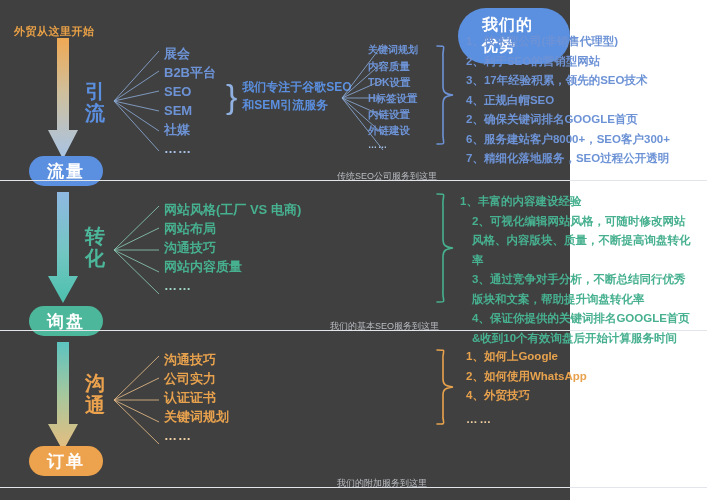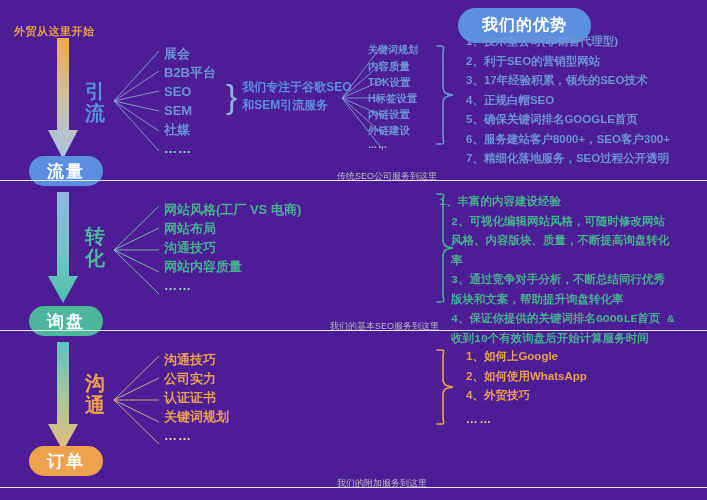--- a/index.html
+++ b/index.html
@@ -2,21 +2,21 @@
 <html><head>
 <meta charset="utf-8">
 <style>
   * { margin:0; padding:0; box-sizing:border-box; }
   html, body {
     width:707px; height:500px;
     background:#ffffff;
     font-family:"Liberation Sans","DejaVu Sans",sans-serif;
     overflow:hidden;
   }
-  #canvas { position:relative; width:707px; height:500px; background:#4c1d95; }
+  #canvas { position:relative; width:570px; height:500px; background:#404040; }
 
   
   .start-label {
     position:absolute; left:14px; top:24px;
     font-size:11px; font-weight:bold; color:#e8a martial;
     color:#e8a046; letter-spacing:.5px; white-space:nowrap;
   }
 
   
   .pill {
@@ -221,21 +221,21 @@
     <svg width="22" height="102" viewBox="0 0 22 102">
       <path d="M3 2 C14 2, 8 2, 9 14 L9 42 C9 49, 12 50, 19 51 C12 52, 9 53, 9 60 L9 88 C8 100, 14 100, 3 100" fill="none" stroke="#6d93d6" stroke-width="1.6" stroke-linecap="round"></path>
     </svg>
   </div>
 
   <div class="adv-list" style="left:466px; top:32px;">
     <div class="adv adv-blue">1、技术型公司(非销售代理型)</div>
     <div class="adv adv-blue">2、利于SEO的营销型网站</div>
     <div class="adv adv-blue">3、17年经验积累，领先的SEO技术</div>
     <div class="adv adv-blue">4、正规白帽SEO</div>
-    <div class="adv adv-blue">5、确保关键词排名GOOGLE首页</div>
+    <div class="adv adv-blue">2、确保关键词排名GOOGLE首页</div>
     <div class="adv adv-blue">6、服务建站客户8000+，SEO客户300+</div>
     <div class="adv adv-blue">7、精细化落地服务，SEO过程公开透明</div>
   </div>
 
   <div class="divider" style="top:180px;"></div>
   <div class="divider-cap" style="left:337px; top:170px;">传统SEO公司服务到这里</div>
 
   <div class="fan" style="left:112px; top:203px;">
     <svg width="48" height="94" viewBox="0 0 48 94">
       <g stroke="#8ecfbb" stroke-width="0.8" fill="none">
@@ -255,21 +255,21 @@
     <div class="item green-text">网站内容质量</div>
     <div class="dots dots-green">……</div>
   </div>
 
   <div class="rbrace" style="left:434px; top:192px;">
     <svg width="22" height="112" viewBox="0 0 22 112">
       <path d="M3 2 C14 2, 8 2, 9 14 L9 47 C9 54, 12 55, 19 56 C12 57, 9 58, 9 65 L9 98 C8 110, 14 110, 3 110" fill="none" stroke="#46b08f" stroke-width="1.6" stroke-linecap="round"></path>
     </svg>
   </div>
 
-  <div class="adv-list" style="left:439px; top:192px; width:236px;font-family:Liberation Mono, monospace;">
+  <div class="adv-list" style="left:460px; top:192px; width:236px;">
     <div class="adv adv-green">1、丰富的内容建设经验</div>
     <div class="adv adv-green wrap" style="text-indent:0; padding-left:12px;">2、可视化编辑网站风格，可随时修改网站风格、内容版块、质量，不断提高询盘转化率</div>
     <div class="adv adv-green wrap" style="text-indent:0; padding-left:12px;">3、通过竞争对手分析，不断总结同行优秀版块和文案，帮助提升询盘转化率</div>
     <div class="adv adv-green wrap" style="text-indent:0; padding-left:12px;">4、保证你提供的关键词排名GOOGLE首页 &amp;收到10个有效询盘后开始计算服务时间</div>
   </div>
 
   <div class="divider" style="top:330px;"></div>
   <div class="divider-cap" style="left:330px; top:320px;">我们的基本SEO服务到这里</div>
 
   <div class="fan" style="left:112px; top:353px;">

